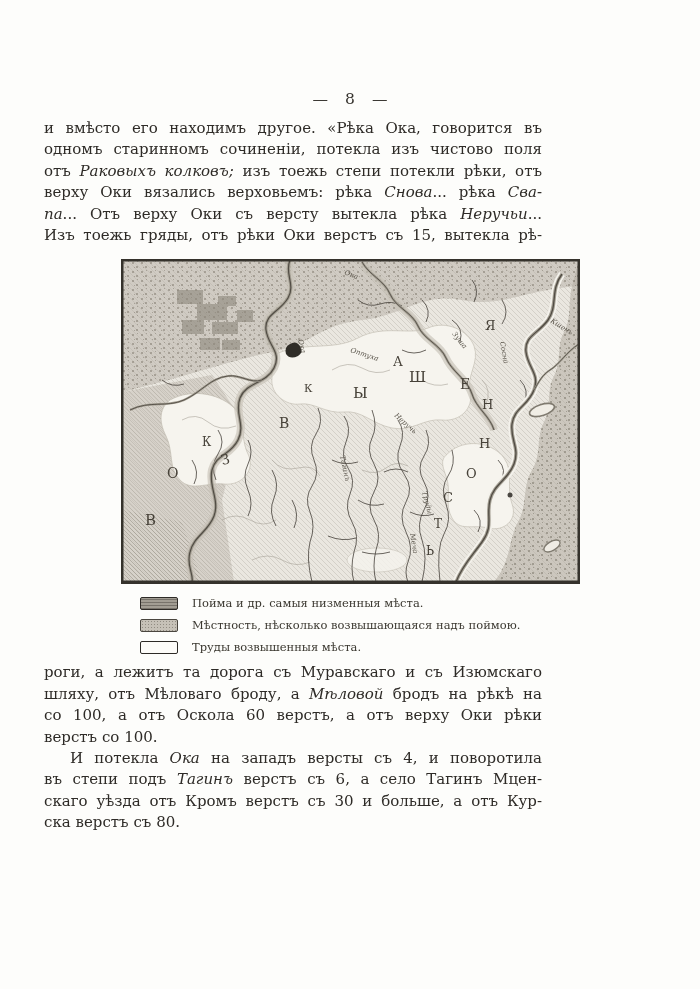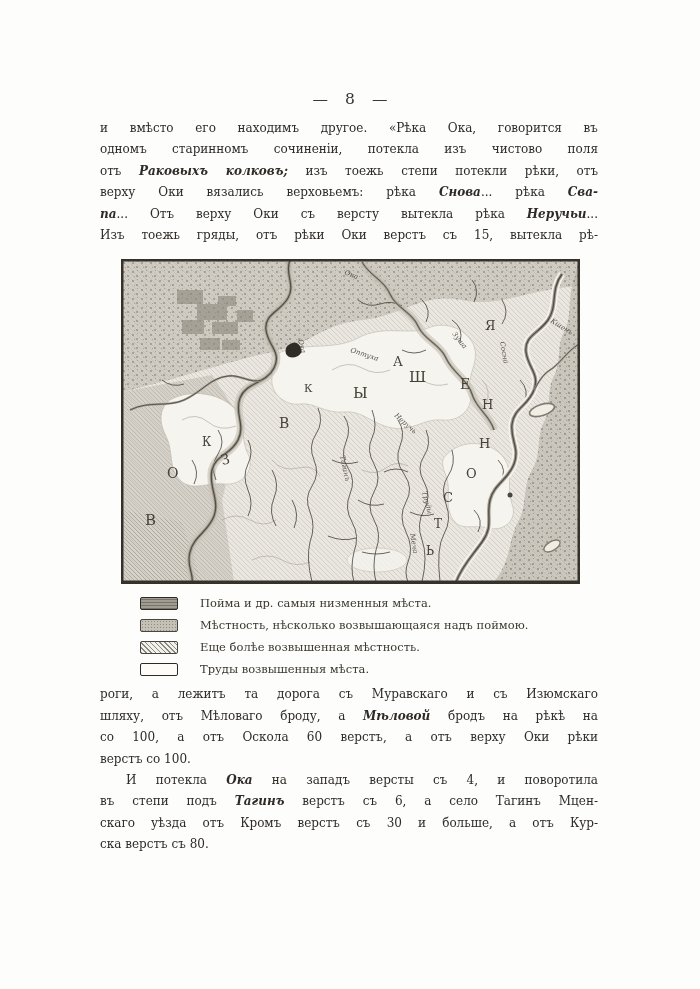--- a/index.html
+++ b/index.html
@@ -5,34 +5,34 @@
   html,body{margin:0;padding:0;background:#e9e9e9;}
   .page{
     position:relative;width:700px;height:989px;margin:0 auto;
     background:#fdfdfb;color:#2e2b27;overflow:hidden;
     font-family:"DejaVu Serif","Liberation Serif",serif;
   }
   .pagenum{
     margin-top:90px;display:flex;justify-content:center;align-items:center;gap:17px;
     font-size:15.5px;color:#35322d;
   }
-  .textblock{margin-left:100px;width:498px;font-size:12px;line-height:21.4px;}
+  .textblock{margin-left:44px;width:498px;font-size:15px;line-height:21.4px;}
   .p1{margin-top:10px;}
   .tline{text-align:justify;text-align-last:justify;white-space:normal;}
   .tline.noj{text-align-last:left;}
   .tline.ind{padding-left:26px;}
-  .tline .it{font-style:italic;font-weight:bold;}
+  .tline .it{font-style:italic;}
   figure.map{
     margin:13px 0 0 121px;width:457px;height:322px;padding:0;
     border:1.5px solid #35322c;border-bottom-width:2.5px;
     background:#f2f0e9;box-sizing:content-box;
   }
   figure.map svg{display:block;width:457px;height:322px;}
   .legend{margin:12px 0 0 140px;}
-  .lrow{display:flex;align-items:center;gap:22px;height:14px;margin-bottom:8px;}
+  .lrow{display:flex;align-items:center;gap:14px;height:14px;margin-bottom:8px;}
   .sw{width:38px;height:13px;border:1.2px solid #2e2b27;border-radius:2px;box-sizing:border-box;flex:0 0 auto;}
   .sw.dark{background:#a29d93;background-image:repeating-linear-gradient(0deg,rgba(55,50,45,.40) 0 1px,transparent 1px 3px);}
   .sw.medium{border-width:1px;border-color:#4a463f;background:#c6c1b7;background-image:radial-gradient(rgba(80,75,68,.45) .5px,transparent .9px);background-size:3px 3px;}
   .sw.hatched{border-width:1px;border-color:#4a463f;background:#f3f1eb;background-image:repeating-linear-gradient(45deg,rgba(70,66,60,.6) 0 1px,transparent 1px 3.4px);}
   .sw.white{background:#fdfcf9;}
   .ltext{font-size:11.5px;color:#3a372f;white-space:nowrap;}
   .p2{margin-top:8px;}
   .mletter{font-family:"DejaVu Serif",serif;fill:#474239;}
   .mlabel{font-family:"DejaVu Serif",serif;font-style:italic;fill:#5a554b;}
 </style>
@@ -218,24 +218,20 @@
   <div class="legend">
       <div class="lrow">
         <span class="sw dark"></span>
         <span class="ltext">Пойма и др. самыя низменныя мѣста.</span>
       </div>
       <div class="lrow">
         <span class="sw medium"></span>
         <span class="ltext">Мѣстность, нѣсколько возвышающаяся надъ поймою.</span>
       </div>
       <div class="lrow">
-        <span class="sw hatched"></span>
-        <span class="ltext">Еще болѣе возвышенная мѣстность.</span>
-      </div>
-      <div class="lrow">
         <span class="sw white"></span>
         <span class="ltext">Труды возвышенныя мѣста.</span>
       </div>
     </div>
 
   <div class="textblock p2">
       <div class="tline"><span>роги, а лежитъ та дорога съ Муравскаго и съ  Изюмскаго</span></div>
       <div class="tline"><span>шляху, отъ Мѣловаго броду, а </span><span class="it">Мѣловой</span><span> бродъ на рѣкѣ  на</span></div>
       <div class="tline"><span>со 100, а отъ Оскола 60 верстъ, а отъ верху Оки рѣки</span></div>
       <div class="tline noj"><span>верстъ со 100.</span></div>

